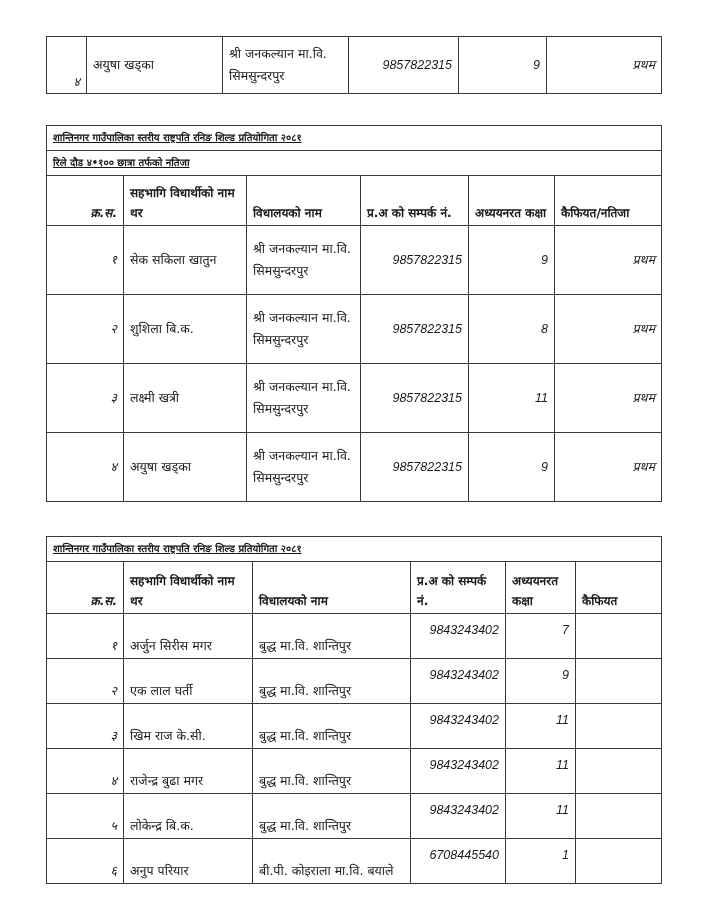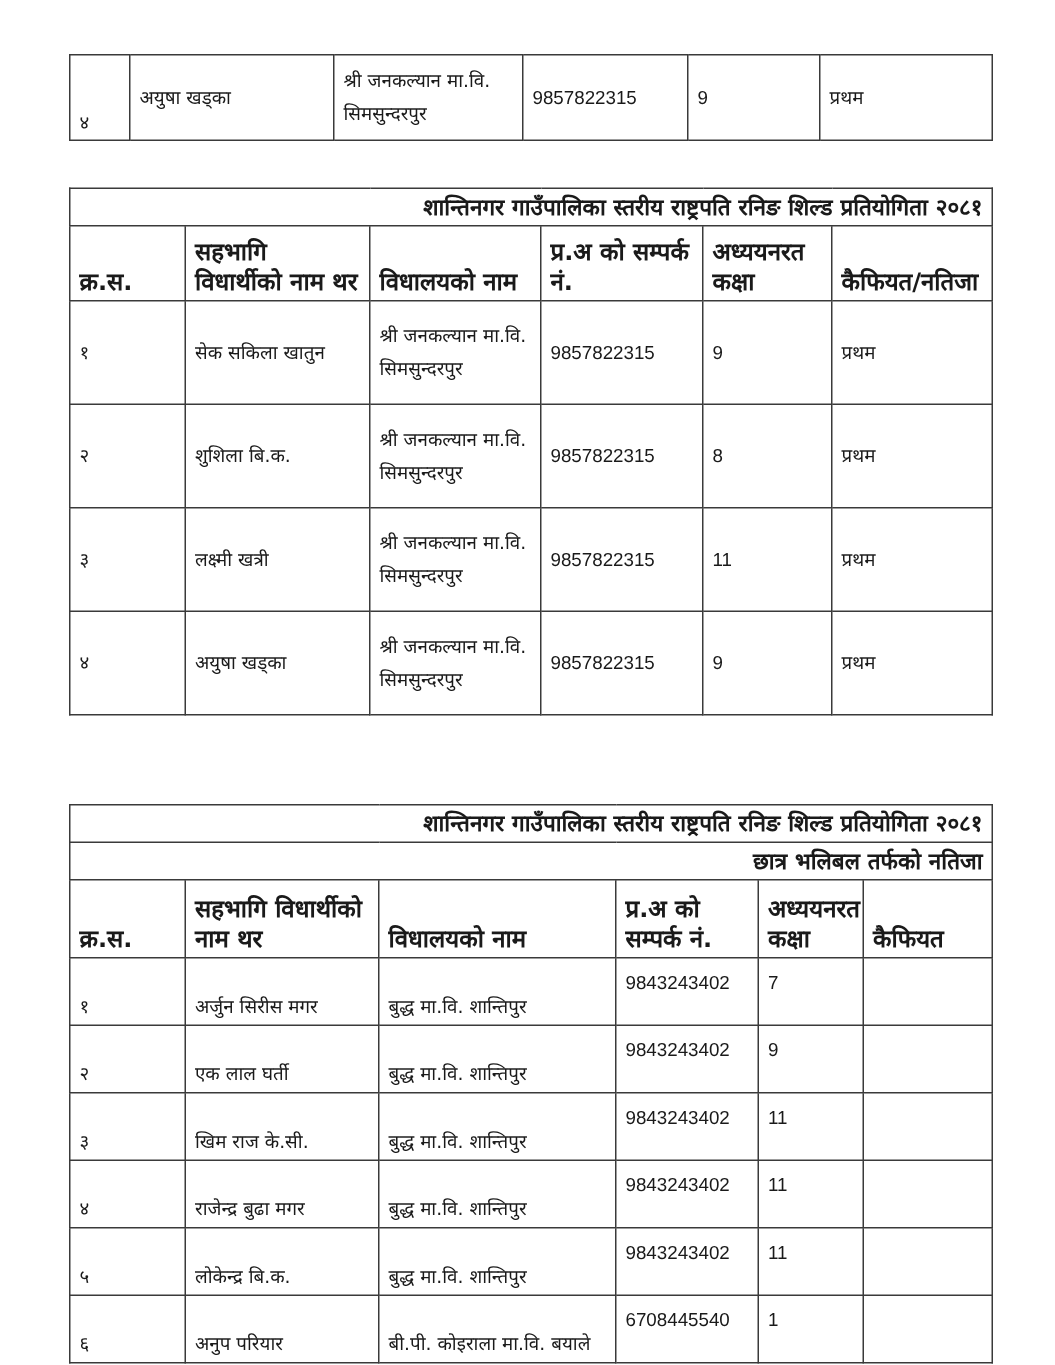--- a/index.html
+++ b/index.html
@@ -1,22 +1,22 @@
 <!DOCTYPE html>
 <html><head>
 <meta charset="utf-8">
 <style>
   html, body { margin:0; padding:0; background:#ffffff; }
   body { width:703px; height:910px; position:relative; overflow:hidden;
          font-family:"DejaVu Sans", "Liberation Sans", sans-serif; color:#1a1a1a; }
   table { position:absolute; border-collapse:collapse; table-layout:fixed; background:#fff; }
   td { border:1.3px solid #3a3a3a; padding:0 6px; font-size:12.5px; line-height:22px; vertical-align:middle; overflow:hidden; }
-  .c { text-align:left; }
-  .title { text-align:right; font-size:15px; font-weight:bold; height:24px; }
-  .hdr td { vertical-align:bottom; padding-bottom:2px; font-weight:bold; font-size:16px; line-height:20px; }
+  .c { text-align:right;font-style:italic; }
+  .title { text-align:left; font-size:10px; font-weight:bold; height:24px;text-decoration:underline; }
+  .hdr td { vertical-align:bottom; padding-bottom:2px; font-weight:bold; font-size:12px; line-height:20px; }
   .num { font-family:"Liberation Sans", sans-serif; font-size:12.5px; }
   
   #t1 { left:46px; top:36px; width:615px; }
   #t1 td { height:56px; }
   #t1 td.sn { vertical-align:bottom; padding-bottom:0; }
   
   #t2 { left:46px; top:125px; width:615px; }
   #t2 .hdr td { height:47px; }
   #t2 .row td { height:68px; }
   
@@ -54,20 +54,23 @@
       <col style="width:77px">
       <col style="width:123px">
       <col style="width:114px">
       <col style="width:108px">
       <col style="width:86px">
       <col style="width:107px">
     </colgroup>
   <tbody>
       <tr>
         <td colspan="6" class="title">शान्तिनगर गाउँपालिका स्तरीय राष्ट्रपति रनिङ शिल्ड प्रतियोगिता २०८१</td>
+      </tr>
+  <tr>
+        <td colspan="6" class="title">रिले दौड ४•१०० छात्रा तर्फको नतिजा</td>
       </tr>
   <tr class="hdr">
     <td class="c">क्र.स.</td>
     <td>सहभागि विधार्थीको नाम थर</td>
     <td>विधालयको नाम</td>
     <td>प्र.अ को सम्पर्क नं.</td>
     <td>अध्ययनरत कक्षा</td>
     <td>कैफियत/नतिजा</td>
   </tr>
   <tr class="row">
@@ -110,23 +113,20 @@
       <col style="width:77px">
       <col style="width:129px">
       <col style="width:158px">
       <col style="width:95px">
       <col style="width:70px">
       <col style="width:86px">
     </colgroup>
   <tbody>
       <tr>
         <td colspan="6" class="title">शान्तिनगर गाउँपालिका स्तरीय राष्ट्रपति रनिङ शिल्ड प्रतियोगिता २०८१</td>
-      </tr>
-  <tr>
-        <td colspan="6" class="title">छात्र भलिबल तर्फको नतिजा</td>
       </tr>
   <tr class="hdr">
     <td class="c">क्र.स.</td>
     <td>सहभागि विधार्थीको नाम थर</td>
     <td>विधालयको नाम</td>
     <td>प्र.अ को सम्पर्क नं.</td>
     <td>अध्ययनरत कक्षा</td>
     <td>कैफियत</td>
   </tr>
   <tr class="row">

